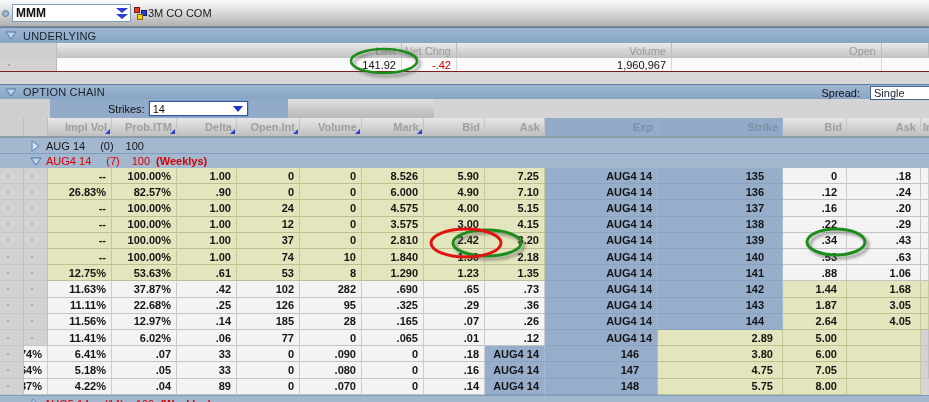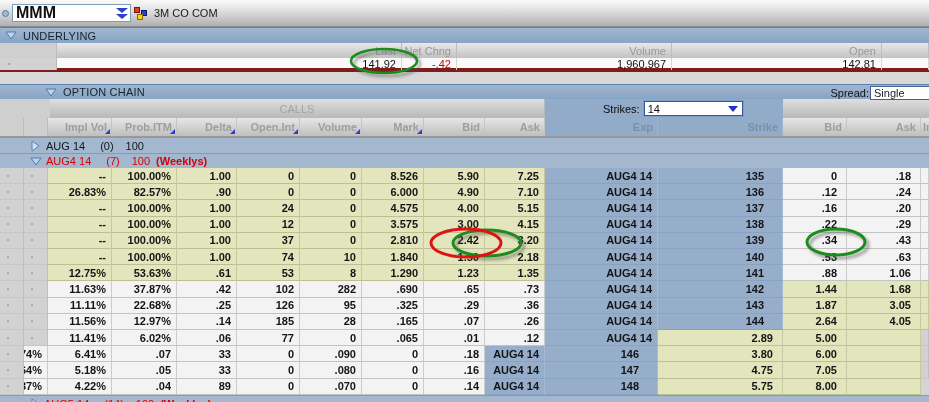--- a/index.html
+++ b/index.html
@@ -22,52 +22,52 @@
   .status-dot {
     width: 7px; height: 7px; border-radius: 50%;
     background: #9cb9d6; border: 1px solid #5a7d9e;
     margin: 0 3px 0 2px;
   }
   .symbol-box {
     width: 119px; height: 18px; background: #fff;
     border: 1px solid #7f9db9;
     display: flex; align-items: center;
   }
-  .symbol-text { font-weight: bold; font-size: 16px; padding-left: 3px; flex: 1; }
+  .symbol-text { font-weight: bold; font-size: 12px; padding-left: 3px; flex: 1; }
   .chevrons { width: 17px; height: 16px; display: flex; flex-direction: column; align-items: center; justify-content: center; }
   .chev { width: 0; height: 0; border-left: 6px solid transparent; border-right: 6px solid transparent; border-top: 5px solid #2b3fd0; margin: 0.5px 0; }
   .link-icon { position: relative; width: 14px; height: 15px; margin-left: 3px; display: inline-block; }
   .sq { position: absolute; width: 6px; height: 6px; }
   .sq.red    { left: 0; top: 1px; background: #e23b2e; border: 1px solid #7a1410; z-index: 3; }
   .sq.blue   { left: 7px; top: 4px; background: #2a3fd4; border: 1px solid #101c66; z-index: 1; }
   .sq.yellow { left: 3px; top: 8px; background: #ffd400; border: 1px solid #8a6a00; z-index: 2; }
-  .company { margin-left: 6px; color: #1a1a1a; }
+  .company { margin-left: 0; color: #1a1a1a; }
 
   
   .band {
     height: 16px; background: linear-gradient(#9fb6d1, #88a5c5);
     border-top: 1px solid #5c80ac;
     display: flex; align-items: center; color: #16202c;
   }
   .band .tri { margin: 0 6px 0 5px; display: inline-flex; }
   .band-label { letter-spacing: 0.2px; }
-  .oc-band { height: 15px; position: relative; padding-left: 40px; }
+  .oc-band { height: 15px; position: relative; }
   .spread-wrap { position: absolute; right: 0; top: 0; height: 15px; display: flex; align-items: center; }
-  .spread-label { margin-right: 1px; color: #111; }
+  .spread-label { margin-right: 10px; color: #111; }
   .spread-box {
     width: 59px; height: 14px; background: #fff;
     border: 1px solid #46618c; border-right: none;
     display: flex; align-items: center; padding-left: 3px;
   }
 
   
   .u-grid { display: grid; grid-template-columns: 57px 345px 55px 215px 210px 47px; }
   .u-head { height: 15px; background: linear-gradient(#e9e9e9, #c2c2c2); }
   .u-head .ucell { color: #999; border-right: 1px solid #bdbdbd; display: flex; align-items: center; justify-content: flex-end; padding-right: 5px; }
-  .u-vals { height: 14px; background: #fafafa; border-bottom: 4px solid #7f1d1d; }
+  .u-vals { height: 14px; background: #fafafa; border-bottom: 1px solid #7f1d1d; }
   .u-vals .ucell { border-right: 1px solid #d6d6d6; display: flex; align-items: center; justify-content: flex-end; padding-right: 5px; }
   .u-vals .ucell.gut { background: #d2d2d2; border-right: 1px solid #b9b9b9; justify-content: flex-start; }
   .u-vals .ucell.gut::before { content: ''; width: 2px; height: 2px; border-radius: 50%; background: #98a0a8; margin-left: 8px; }
   .u-head .ucell.gut { background: #cfcfcf; justify-content: flex-start; }
   .neg { color: #c00; }
   .gap { height: 12px; background: #d8d8d8; }
 
   
   .mid-band { height: 19px; display: flex; }
   .mid-gutter { width: 50px; background: #cfcfcf; }
@@ -176,21 +176,20 @@
     <div class="ucell">Volume</div>
     <div class="ucell">Open</div>
     <div class="ucell"></div>
   </div>
 
   <div class="u-grid u-vals">
     <div class="ucell gut"></div>
     <div class="ucell">141.92</div>
     <div class="ucell neg">-.42</div>
     <div class="ucell">1,960,967</div>
-    <div class="ucell">142.81</div>
     <div class="ucell"></div>
   </div>
 
   <div class="gap"></div>
 
   <div class="band oc-band">
     <span class="tri">
       <svg width="12" height="9">
           <polygon points="1,1 11,1 6,8" fill="#bcd4ee" stroke="#5577aa"></polygon>
         </svg>
@@ -199,21 +198,20 @@
     <span class="spread-wrap">
       <span class="spread-label">Spread:</span>
       <span class="spread-box">
         <span>Single</span>
       </span>
     </span>
   </div>
 
   <div class="mid-band">
     <div class="mid-gutter"></div>
-    <div class="calls-bar">CALLS</div>
     <div class="strikes-area">
       <span class="strikes-label">Strikes:</span>
       <span class="strikes-box">
         <span class="strikes-value">14</span>
         <span class="dd-arrow"></span>
       </span>
     </div>
     <div class="mid-right"></div>
   </div>
 

